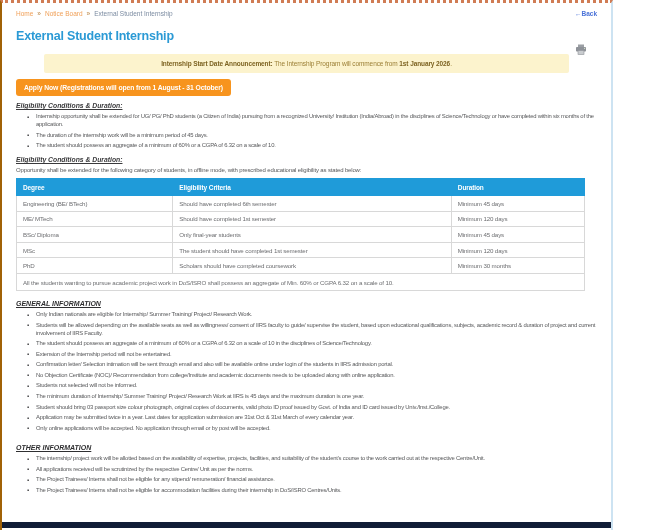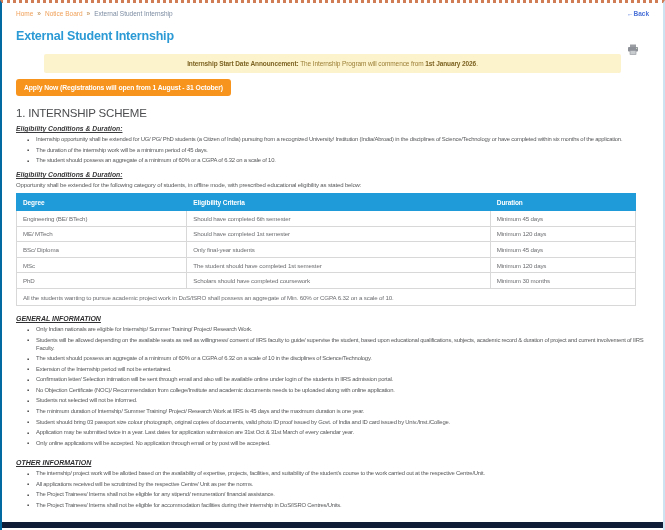--- a/index.html
+++ b/index.html
@@ -1,20 +1,20 @@
 <!DOCTYPE html>
 <html><head>
 <meta charset="utf-8">
 <style>
   * { box-sizing: border-box; margin: 0; padding: 0; }
   html,body { width:665px; }
   body { font-family:"Liberation Sans", sans-serif; background:#fff; }
   .page {
-    position:relative; width:665px; height:530px; background:#fff;
-    border-top:3px dotted #d07c54; border-left:2px solid #0369a1; border-right:2px solid #cde3f2;
+    position:relative; width:613px; height:530px; background:#fff;
+    border-top:3px dotted #d07c54; border-left:2px solid #a16207; border-right:2px solid #cde3f2;
     overflow:hidden;
   }
   .content { padding:0 14px; }
   
   .crumb-row { display:flex; justify-content:space-between; align-items:center; margin-top:7px; font-size:6.5px; }
   .crumbs { display:flex; gap:4px; align-items:center; }
   .crumb-link { color:#f0a058; text-decoration:none; cursor:pointer; }
   .crumb-sep { color:#b9823f; }
   .crumb-current { color:#7b8ba1; }
   .back-link { color:#4a72d8; font-weight:700; text-decoration:none; cursor:pointer; }
@@ -75,21 +75,20 @@
     </div>
 
     <h1 class="page-title">External Student Internship</h1>
 
     <div class="banner">
       <b>Internship Start Date Announcement:</b><span> The Internship Program will commence from </span><b>1st January 2026</b><span>.</span>
     </div>
 
     <button class="apply-btn">Apply Now (Registrations will open from 1 August - 31 October)</button>
 
-    <h2 class="scheme-heading">1. INTERNSHIP SCHEME</h2>
     <div class="sub-heading">Eligibility Conditions &amp; Duration:</div>
     <ul class="bullets">
         <li>Internship opportunity shall be extended for UG/ PG/ PhD students (a Citizen of India) pursuing from a recognized University/ Institution (India/Abroad) in the disciplines of Science/Technology or have completed within six months of the application.</li>
         <li>The duration of the internship work will be a minimum period of 45 days.</li>
         <li>The student should possess an aggregate of a minimum of 60% or a CGPA of 6.32 on a scale of 10.</li>
       </ul>
 
     <div class="sub-heading">Eligibility Conditions &amp; Duration:</div>
     <p class="intro-text">Opportunity shall be extended for the following category of students, in offline mode, with prescribed educational eligibility as stated below:</p>
 

